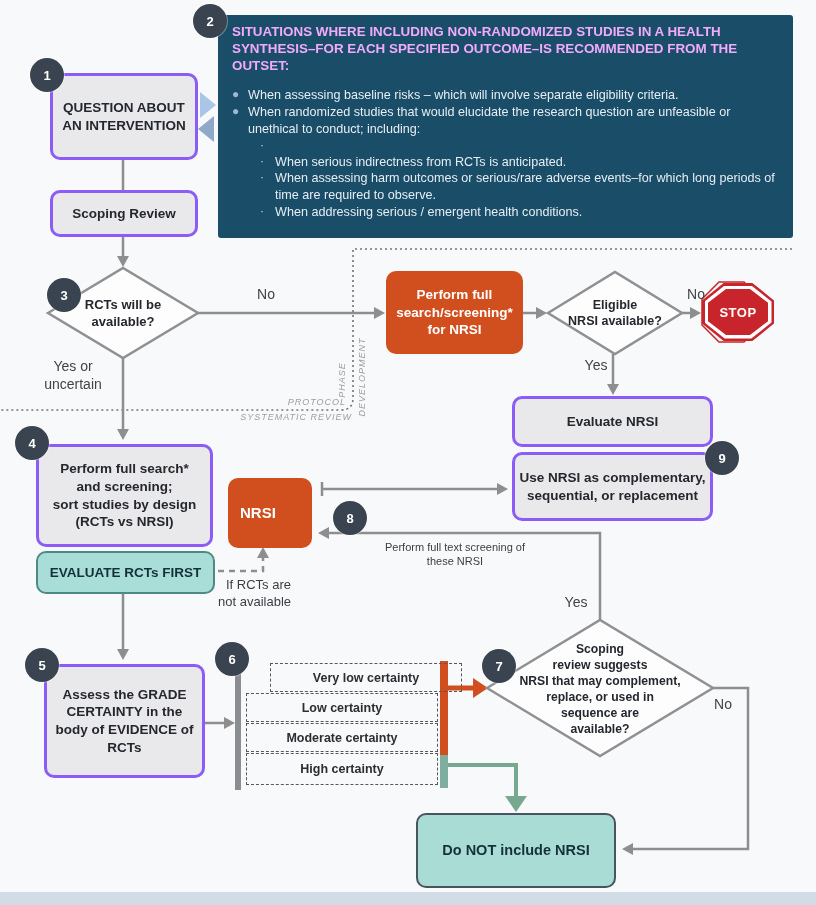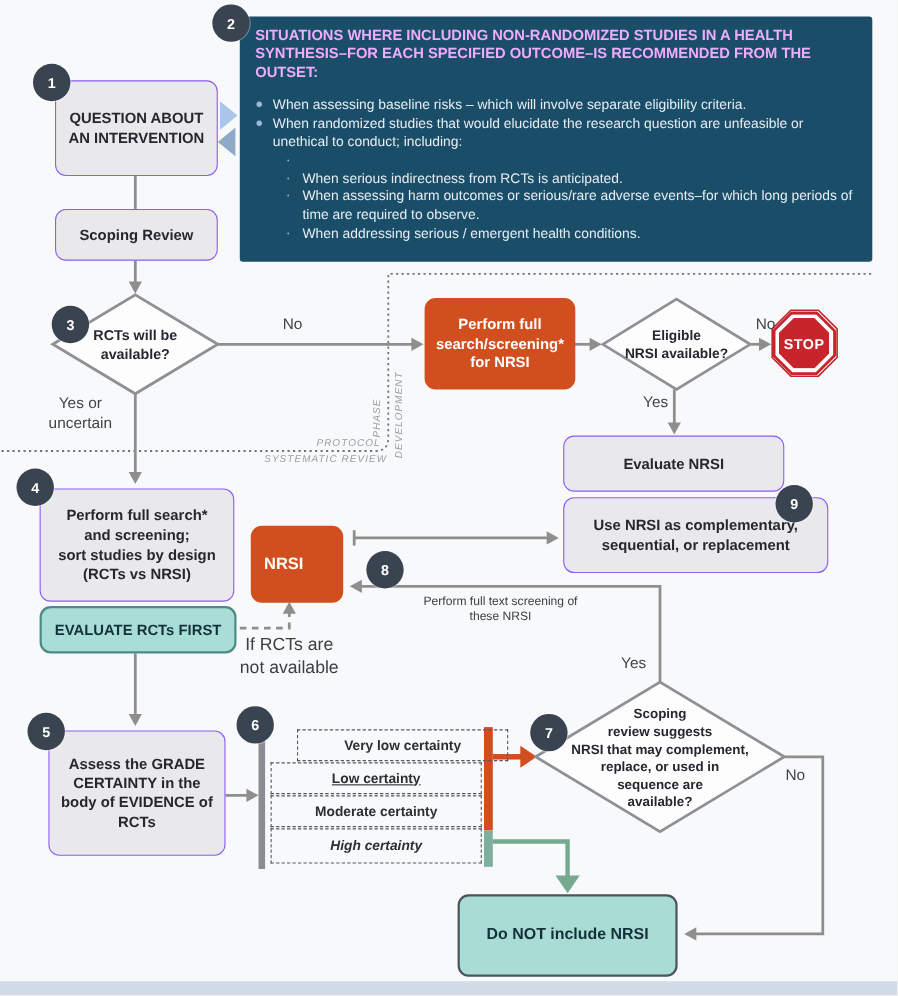--- a/index.html
+++ b/index.html
@@ -3,21 +3,21 @@
 <meta charset="utf-8">
 <style>
   html,body{margin:0;padding:0;background:#eef0f2;}
   .canvas{
     position:relative;width:816px;height:905px;background:#f8f9fa;
     font-family:"Liberation Sans",sans-serif;overflow:hidden;
   }
   .wires{position:absolute;left:0;top:0;z-index:1;}
   .abs{position:absolute;z-index:3;display:flex;align-items:center;justify-content:center;text-align:center;}
   .node{
-    background:#e9e9eb;border:1px solid #8b5cf6;border-radius:10px;
+    background:#e9e9eb;border:3px solid #8b5cf6;border-radius:10px;
     color:#24282e;font-weight:bold;font-size:13.5px;line-height:1.3;
     white-space:pre-line;box-sizing:border-box;padding:4px;
   }
   .orange{background:#d14e1f;border:none;color:#ffffff;}
   .tealbox{background:#a9ded8;border:2px solid #4e8a84;color:#14313a;}
   .tealbox2{background:#a8dcd4;border:2px solid #4a545c;color:#14313a;font-size:14.5px;}
   .dtext{color:#24282e;font-weight:bold;white-space:pre-line;line-height:1.32;z-index:3;}
   .lbl{color:#3f444a;font-size:14px;line-height:1.25;white-space:pre-line;z-index:3;}
   .smlbl{color:#3a3f45;font-size:11px;line-height:1.3;white-space:pre-line;z-index:3;}
   .circle{
@@ -39,21 +39,21 @@
   .tri{position:absolute;width:0;height:0;z-index:4;}
   .certrow{
     position:absolute;left:246px;width:192px;border:1.5px dashed #55585c;
     box-sizing:border-box;display:flex;align-items:center;justify-content:center;
     color:#2b2f34;font-size:12.5px;font-weight:bold;z-index:3;background:transparent;
   }
   .phaselbl{
     position:absolute;color:#9aa0a6;font-size:9px;font-style:italic;
     letter-spacing:1px;z-index:3;white-space:nowrap;
   }
-  .stopwrap{position:absolute;left:702px;top:283px;width:58px;height:58px;z-index:3;}
+  .stopwrap{position:absolute;left:702px;top:283px;width:72px;height:58px;z-index:3;}
   .oct{position:absolute;inset:0;clip-path:polygon(30% 0,70% 0,100% 30%,100% 70%,70% 100%,30% 100%,0 70%,0 30%);}
   .oct.o1{background:#c8242b;}
   .oct.o2{background:#ffffff;inset:2.5px;}
   .oct.o3{background:#c8242b;inset:6px;display:flex;align-items:center;justify-content:center;
           color:#fff;font-weight:bold;font-size:13px;letter-spacing:.5px;}
   .band{position:absolute;left:0;top:892px;width:816px;height:13px;background:#d2dce7;z-index:2;}
 </style>
 </head>
 <body>
 
@@ -163,53 +163,53 @@
   <div class="abs dtext" style="left:555px;top:289px;width:120px;height:48px;font-size:12.5px;">Eligible
 NRSI available?</div>
 
   <div class="stopwrap">
     <div class="oct o1"></div>
     <div class="oct o2"></div>
     <div class="oct o3">STOP</div>
   </div>
 
   <div class="abs node" style="left:512px;top:396px;width:201px;height:51px;">Evaluate NRSI</div>
-  <div class="abs node" style="left:512px;top:452px;width:241px;height:69px;">Use NRSI as complementary,
+  <div class="abs node" style="left:512px;top:452px;width:201px;height:69px;">Use NRSI as complementary,
 sequential, or replacement</div>
   <div class="abs node" style="left:36px;top:444px;width:177px;height:103px;">Perform full search*
 and screening;
 sort studies by design
 (RCTs vs NRSI)</div>
   <div class="abs node tealbox" style="left:36px;top:551px;width:179px;height:43px;">EVALUATE RCTs FIRST</div>
   <div class="abs node orange" style="left:228px;top:478px;width:84px;height:70px;justify-content:flex-start;padding-left:12px;font-size:15px;">NRSI</div>
   <div class="abs node" style="left:44px;top:664px;width:161px;height:114px;">Assess the GRADE
 CERTAINTY in the
 body of EVIDENCE of
 RCTs</div>
   <div class="abs dtext" style="left:505px;top:632px;width:190px;height:114px;font-size:12.2px;">Scoping
 review suggests
 NRSI that may complement,
 replace, or used in
 sequence are
 available?</div>
   <div class="abs node tealbox2" style="left:416px;top:813px;width:200px;height:75px;">Do NOT include NRSI</div>
 
   <div class="certrow" style="top:663px;height:29px;margin-left:24px;">Very low certainty</div>
-  <div class="certrow" style="top:693px;height:29px;text-decoration:underline;">Low certainty</div>
+  <div class="certrow" style="top:693px;height:29px;">Low certainty</div>
   <div class="certrow" style="top:723px;height:29px;">Moderate certainty</div>
-  <div class="certrow" style="top:753px;height:32px;font-style:italic;">High certainty</div>
+  <div class="certrow" style="top:753px;height:32px;">High certainty</div>
 
   <div class="abs lbl" style="left:248px;top:286px;width:36px;">No</div>
   <div class="abs lbl" style="left:18px;top:358px;width:110px;">Yes or
 uncertain</div>
   <div class="abs lbl" style="left:679px;top:286px;width:34px;">No</div>
   <div class="abs lbl" style="left:578px;top:357px;width:36px;">Yes</div>
   <div class="abs lbl" style="left:558px;top:594px;width:36px;">Yes</div>
   <div class="abs lbl" style="left:705px;top:696px;width:36px;">No</div>
-  <div class="abs smlbl" style="left:218px;top:577px;width:96px;justify-content:flex-start;text-align:center;font-size:16px;">If RCTs are
+  <div class="abs smlbl" style="left:218px;top:577px;width:96px;justify-content:flex-start;text-align:right;font-size:13px;">If RCTs are
 not available</div>
   <div class="abs smlbl" style="left:360px;top:540px;width:190px;">Perform full text screening of
 these NRSI</div>
 
   <div class="phaselbl" style="left:246px;top:397px;width:100px;text-align:right;">PROTOCOL</div>
   <div class="phaselbl" style="left:212px;top:412px;width:140px;text-align:right;">SYSTEMATIC REVIEW</div>
   <div class="phaselbl" style="left:311px;top:375px;width:62px;text-align:center;transform:rotate(-90deg);">PHASE</div>
   <div class="phaselbl" style="left:320px;top:372px;width:84px;text-align:center;transform:rotate(-90deg);">DEVELOPMENT</div>
 
   <div class="circle" style="left:30px;top:58px;">1</div>

